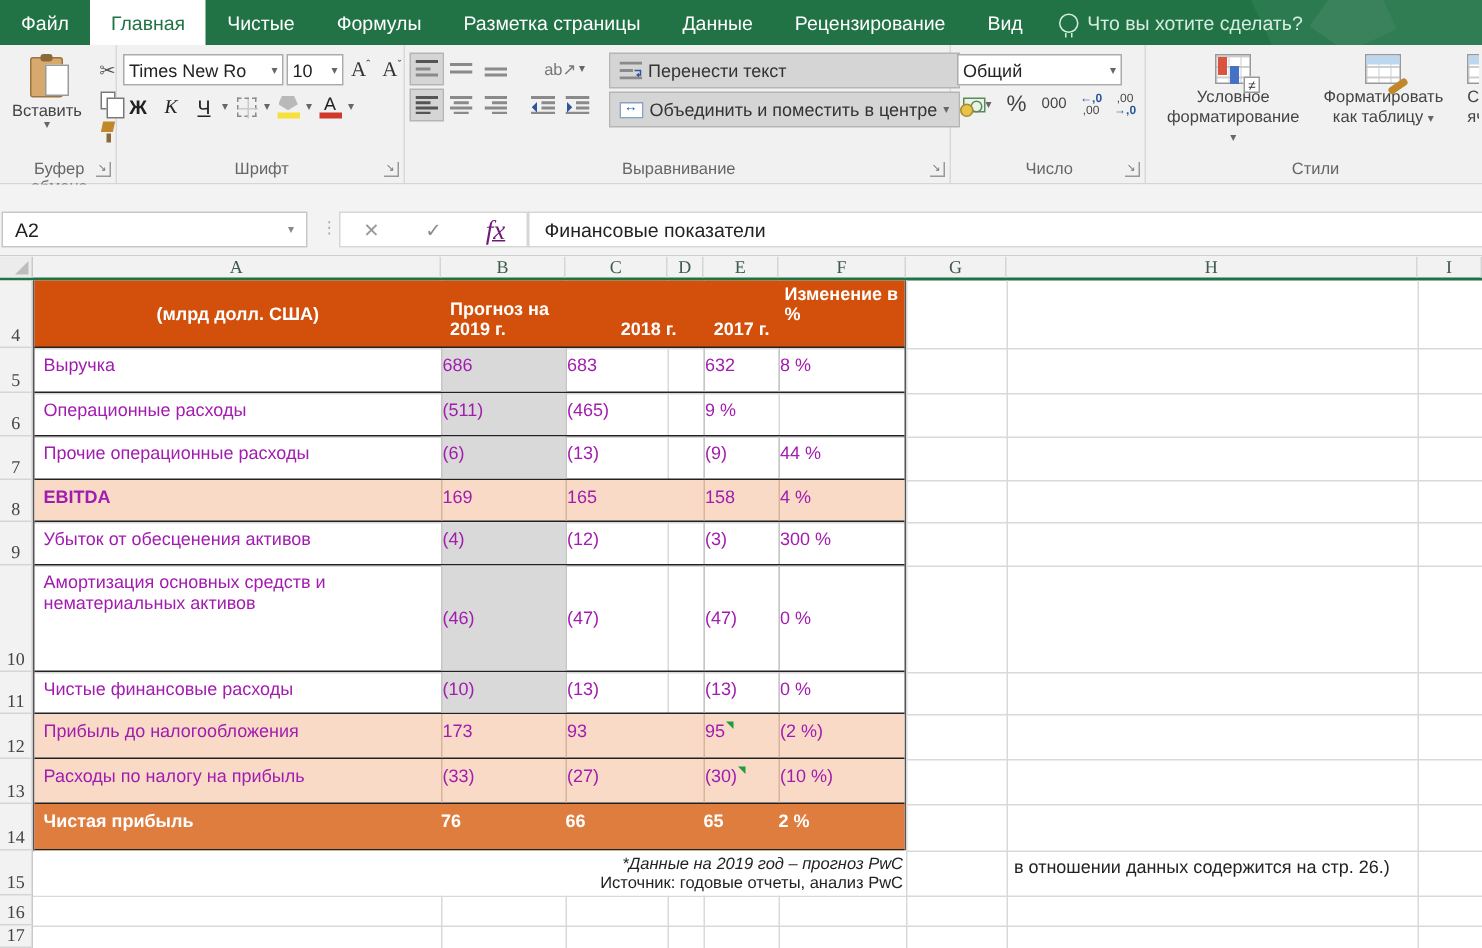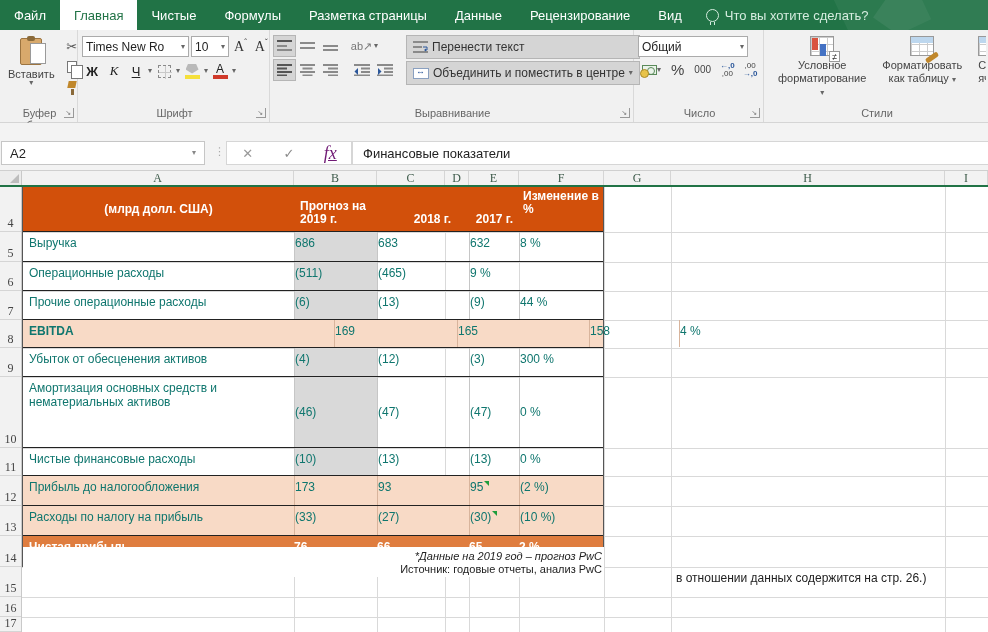--- a/index.html
+++ b/index.html
@@ -105,42 +105,42 @@
   .corner { width: 22px; height: 100%; background: #ECECEC; border-right: 1px solid #C9C9C9; position: relative; }
   .corner:after { content:""; position:absolute; right:2px; bottom:2px; border-left:9px solid transparent; border-bottom:9px solid #BDBDBD; }
   .colhead { font-family: "Liberation Serif", serif; font-size: 12px; color: #3d5a4a; text-align: center; line-height: 14px; border-right: 1px solid #D5D5D5; cursor: pointer; }
   .gutter { position: absolute; left: 0; top: 16px; bottom: 0; width: 22px; background: #F2F2F2; border-right: 1px solid #C9C9C9; }
   .gut-row { border-bottom: 1px solid #D5D5D5; display: flex; align-items: flex-end; justify-content: center; font-family: "Liberation Serif", serif; font-size: 12px; color: #444; overflow: hidden; cursor: pointer; }
   .vline { position: absolute; top: 16px; bottom: 0; width: 1px; background: #D9D9D9; }
   .hline { position: absolute; left: 22px; right: 0; height: 1px; background: #D9D9D9; }
 
   
   .tbl { position: absolute; left: 22px; top: 16px; width: 582px; border-left: 1px solid #555; border-right: 1px solid #555; }
-  .trow { display: grid; grid-template-columns: 271px 83px 92px 50px 85px; border-bottom: 1px solid #222; font-size: 12px; color: #0f766e; }
+  .trow { display: grid; grid-template-columns: 271px 83px 92px 50px 85px; border-bottom: 1px solid #222; font-size: 12px; color: #a21caf; }
   .trow .c { overflow: hidden; }
   .c.lab { padding: 4px 30px 0 6px; line-height: 14px; }
   .c.val { padding-top: 4px; }
   .vb { padding-right: 7px; } .vc { padding-right: 18px; } .ve { padding-right: 8px; } .vf { padding-right: 10px; }
   .trow.normal .c.val { border-left: 1px solid #C6C6C6; }
   .trow.peach .c.val { border-left: 1px solid #D8B49C; }
   .trow.normal .vb { background: #D9D9D9; }
   .trow.peach { background: #F8DAC6; }
   .trow.total { background: #DF7D3F; color: #fff; font-weight: bold; }
   .trow.boldlab .lab { font-weight: bold; }
   .trow.tall .c.val { padding-top: 28px; }
   .thead { background: #D2500B; color: #fff; font-weight: bold; height: 45px; border-bottom: 1px solid #222; display: grid; grid-template-columns: 271px 83px 92px 50px 85px; font-size: 12px; }
   .thead .hc { display: flex; overflow: hidden; line-height: 13px; }
   .ha { align-items: center; justify-content: center; }
   .hb { align-items: flex-end; padding: 0 0 5px 6px; }
   .hc-c { align-items: flex-end; justify-content: flex-end; padding: 0 18px 5px 0; }
   .he { align-items: flex-end; justify-content: flex-end; padding: 0 6px 5px 0; }
   .hf { align-items: flex-start; padding: 3px 0 0 4px; }
   .flag { display: inline-block; width: 0; height: 0; border-top: 5px solid #1F9D3C; border-left: 5px solid transparent; vertical-align: super; margin-left: 1px; }
 
-  .footnotes { position: absolute; left: 23px; top: 376px; width: 581px; height: 30px; background: #fff; text-align: right; font-size: 11px; color: #222; line-height: 13px; padding: 3px 2px 0 0; }
+  .footnotes { position: absolute; left: 23px; top: 396px; width: 581px; height: 30px; background: #fff; text-align: right; font-size: 11px; color: #222; line-height: 13px; padding: 3px 2px 0 0; }
   .fn1 { font-style: italic; }
   .sidenote { position: absolute; left: 676px; top: 400px; font-size: 12px; color: #222; white-space: nowrap; }
 </style>
 </head>
 <body>
 
 <div class="tabbar">
   <div class="deco1"></div>
   <div class="deco2"></div>
   <div class="tab">Файл</div>
@@ -243,21 +243,21 @@
                 <rect width="15" height="2" y="2" fill="#8a8a8a"></rect>
                 <rect y="7" width="15" height="2" fill="#8a8a8a"></rect>
               </svg>
             </div>
           <div class="aicon">
               <svg width="15" height="12">
                 <rect width="15" height="2" y="5" fill="#8a8a8a"></rect>
                 <rect y="9" width="15" height="2" fill="#8a8a8a"></rect>
               </svg>
             </div>
-          <div class="aicon" style="margin-left:8px">
+          <div class="aicon" style="margin-left:20px">
               <span style="font-size:11px;color:#777">ab↗</span>
             </div>
           <span class="caret">▾</span>
         </div>
         <div class="row2">
           <div class="aicon pressed">
               <svg width="15" height="12">
                 <rect width="15" height="2" fill="#555"></rect>
                 <rect y="3.5" width="10" height="2" fill="#555"></rect>
                 <rect y="7" width="15" height="2" fill="#555"></rect>
@@ -488,21 +488,21 @@
         <div class="c val ve"><span>(465)</span></div>
         <div class="c val vf"><span>9 %</span></div>
       </div>
       <div class="trow normal" style="height: 29px;">
         <div class="c lab"><span>Прочие операционные расходы</span></div>
         <div class="c val vb"><span>(6)</span></div>
         <div class="c val vc"><span>(13)</span></div>
         <div class="c val ve"><span>(9)</span></div>
         <div class="c val vf"><span>44 %</span></div>
       </div>
-      <div class="trow peach boldlab" style="height: 28px; gap: 40px;">
+      <div class="trow peach boldlab" style="height: 28px;">
         <div class="c lab"><span>EBITDA</span></div>
         <div class="c val vb"><span>169</span></div>
         <div class="c val vc"><span>165</span></div>
         <div class="c val ve"><span>158</span></div>
         <div class="c val vf"><span>4 %</span></div>
       </div>
       <div class="trow normal" style="height: 29px;">
         <div class="c lab"><span>Убыток от обесценения активов</span></div>
         <div class="c val vb"><span>(4)</span></div>
         <div class="c val vc"><span>(12)</span></div>

